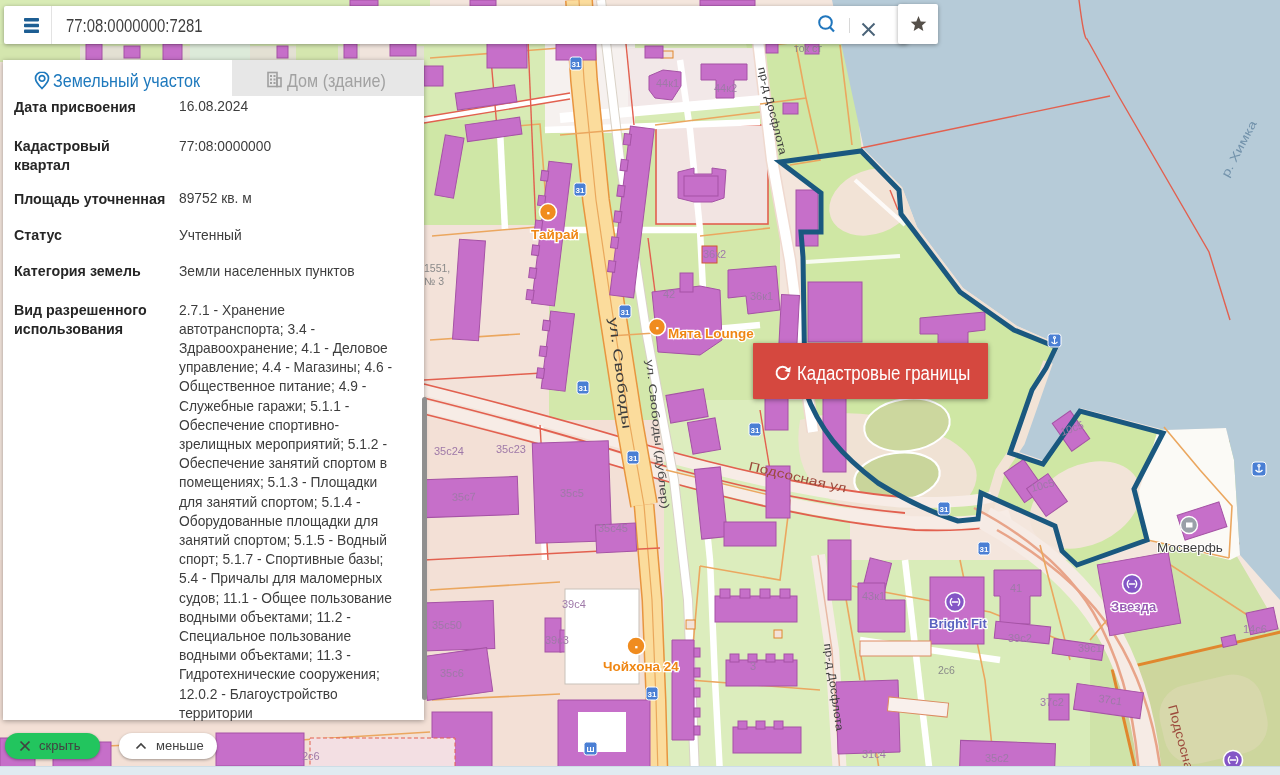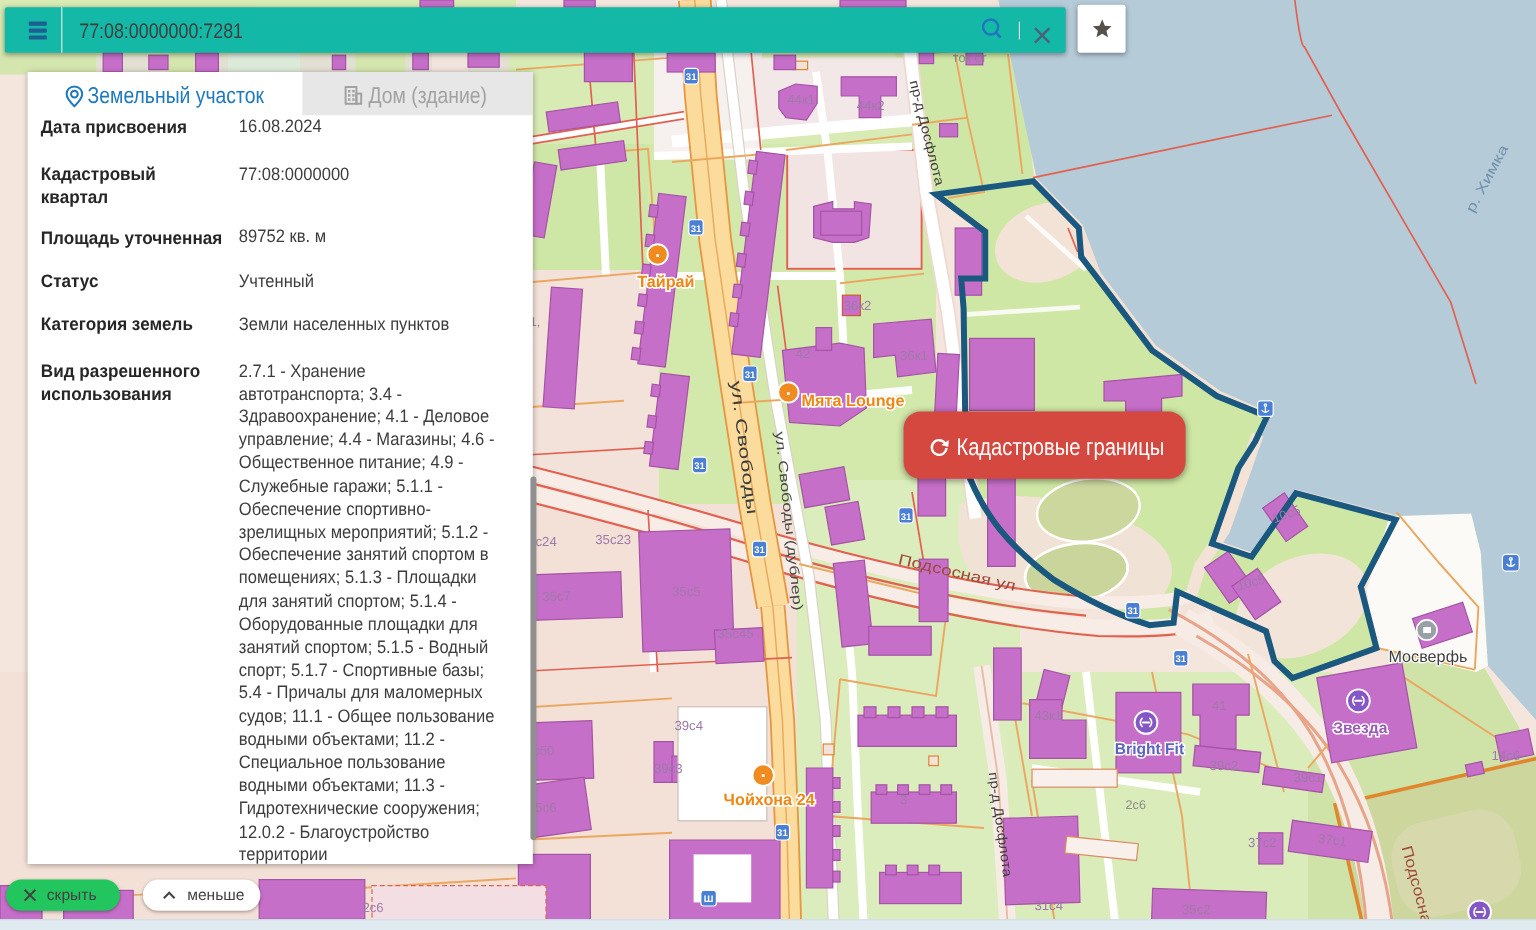--- a/index.html
+++ b/index.html
@@ -427,22 +427,22 @@
     </g>
     <g font-size="10.5" fill="#8a8a8a">
       <text x="424" y="272">1551,</text>
       <text x="424" y="285">№ 3</text>
       <text x="938" y="674">2с6</text>
       <text x="794" y="52">ток ст</text>
     </g>
   </g>
 </svg>
 
-<div class="ui" style="left:4px;top:6px;width:884px;height:38px;background:#14b8a6;border-radius:2px;
-     box-shadow:0 1px 4px rgba(0,0,0,.35);">
+<div class="ui" style="left:4px;top:6px;width:884px;height:38px;background:#ffffff;border-radius:2px;
+     box-shadow:0 1px 4px rgba(0,0,0,.35);padding-left:20px;">
   <svg width="18" height="18" style="position:absolute;left:19px;top:11px;">
     <rect x="1" y="1" width="15" height="3.4" rx="0.8" fill="#1d5e93"></rect>
     <rect x="1" y="6.8" width="15" height="3.4" rx="0.8" fill="#1d5e93"></rect>
     <rect x="1" y="12.6" width="15" height="3.4" rx="0.8" fill="#1d5e93"></rect>
   </svg>
   <div style="position:absolute;left:46.5px;top:0;width:1px;height:38px;background:#e3e3e3;"></div>
   <div style="position:absolute;left:62px;top:10px;font-size:17.5px;color:#3f3f3f;white-space:nowrap;transform:scaleX(.85);transform-origin:left top;">77:08:0000000:7281</div>
   <svg width="22" height="22" viewBox="0 0 22 22" style="position:absolute;left:812px;top:8px;">
     <circle cx="9.5" cy="8.5" r="6.3" fill="none" stroke="#2076bd" stroke-width="2"></circle>
     <line x1="14" y1="13.2" x2="18" y2="17.4" stroke="#2076bd" stroke-width="2.2"></line>
@@ -455,21 +455,21 @@
 </div>
 
 <div class="ui" style="left:898px;top:4px;width:40px;height:40px;background:#fff;border-radius:2px;
      box-shadow:0 1px 4px rgba(0,0,0,.35);">
   <svg width="17" height="17" viewBox="0 0 24 24" style="position:absolute;left:12px;top:11px;">
     <path d="M12 1.5 L15.1 9 L23 9.7 L17 14.9 L18.8 22.7 L12 18.5 L5.2 22.7 L7 14.9 L1 9.7 L8.9 9 Z" fill="#55504a"></path>
   </svg>
 </div>
 
 <div class="ui" style="left:3px;top:60px;width:421px;height:660px;background:#fff;
-     box-shadow:0 1px 5px rgba(0,0,0,.35);font-size:16px;color:#424242;margin-left:20px;">
+     box-shadow:0 1px 5px rgba(0,0,0,.35);font-size:16px;color:#424242;">
 
   <div style="position:absolute;left:229px;top:0;width:192px;height:36px;background:#e7e7e7;"></div>
   <svg width="16" height="19" viewBox="0 0 16 19" style="position:absolute;left:31px;top:11px;">
     <path d="M8 1 C4.2 1 1.5 3.8 1.5 7.3 C1.5 10.2 4 13.6 8 17.5 C12 13.6 14.5 10.2 14.5 7.3 C14.5 3.8 11.8 1 8 1 Z M8 4.6 A2.8 2.8 0 1 1 8 10.2 A2.8 2.8 0 1 1 8 4.6 Z" fill="none" stroke="#1e79bd" stroke-width="1.7"></path>
   </svg>
   <div style="position:absolute;left:50px;top:10px;font-size:19px;color:#1e79bd;white-space:nowrap;transform:scaleX(.85);transform-origin:left top;">Земельный участок</div>
   <svg width="17" height="17" viewBox="0 0 17 17" style="position:absolute;left:263px;top:11px;">
     <rect x="2" y="1.5" width="9" height="14" fill="none" stroke="#a0a0a0" stroke-width="1.6"></rect>
     <rect x="11" y="7" width="4" height="8.5" fill="none" stroke="#a0a0a0" stroke-width="1.6"></rect>
     <g fill="#a0a0a0">
@@ -492,21 +492,21 @@
   <b class="lb" style="top:165px;">Статус</b>
   <div class="vl" style="top:164.5px;">Учтенный</div>
   <b class="lb" style="top:201px;">Категория земель</b>
   <div class="vl" style="top:200.5px;">Земли населенных пунктов</div>
   <b class="lb" style="top:240px;">Вид разрешенного использования</b>
   <div class="vl" style="top:239.5px;">2.7.1 - Хранение<br>автотранспорта; 3.4 -<br>Здравоохранение; 4.1 - Деловое<br>управление; 4.4 - Магазины; 4.6 -<br>Общественное питание; 4.9 -<br>Служебные гаражи; 5.1.1 -<br>Обеспечение спортивно-<br>зрелищных мероприятий; 5.1.2 -<br>Обеспечение занятий спортом в<br>помещениях; 5.1.3 - Площадки<br>для занятий спортом; 5.1.4 -<br>Оборудованные площадки для<br>занятий спортом; 5.1.5 - Водный<br>спорт; 5.1.7 - Спортивные базы;<br>5.4 - Причалы для маломерных<br>судов; 11.1 - Общее пользование<br>водными объектами; 11.2 -<br>Специальное пользование<br>водными объектами; 11.3 -<br>Гидротехнические сооружения;<br>12.0.2 - Благоустройство<br>территории</div>
 
   <div style="position:absolute;left:419px;top:337px;width:5px;height:303px;background:#8f8f8f;border-radius:3px;"></div>
 </div>
 
-<div class="ui" style="left:753px;top:343px;width:235px;height:56px;background:#d5483f;border-radius:14px;
+<div class="ui" style="left:753px;top:343px;width:235px;height:56px;background:#d5483f;border-radius:1px;
      box-shadow:0 1px 5px rgba(0,0,0,.4);color:#fff;">
   <svg width="17" height="17" viewBox="0 0 17 17" style="position:absolute;left:21px;top:22px;">
     <path d="M13.6 4.4 A6.1 6.1 0 1 0 14.7 8.3" fill="none" stroke="#fff" stroke-width="2"></path>
     <path d="M16.8 1.6 L16.1 7.6 L10.4 5.9 Z" fill="#fff"></path>
   </svg>
   <div style="position:absolute;left:44px;top:19px;font-size:20px;white-space:nowrap;transform:scaleX(.84);transform-origin:left top;">Кадастровые границы</div>
 </div>
 
 <div class="ui" style="left:5px;top:733px;width:95px;height:26px;background:#22c55e;border-radius:13px;
      box-shadow:0 1px 3px rgba(0,0,0,.35);">

